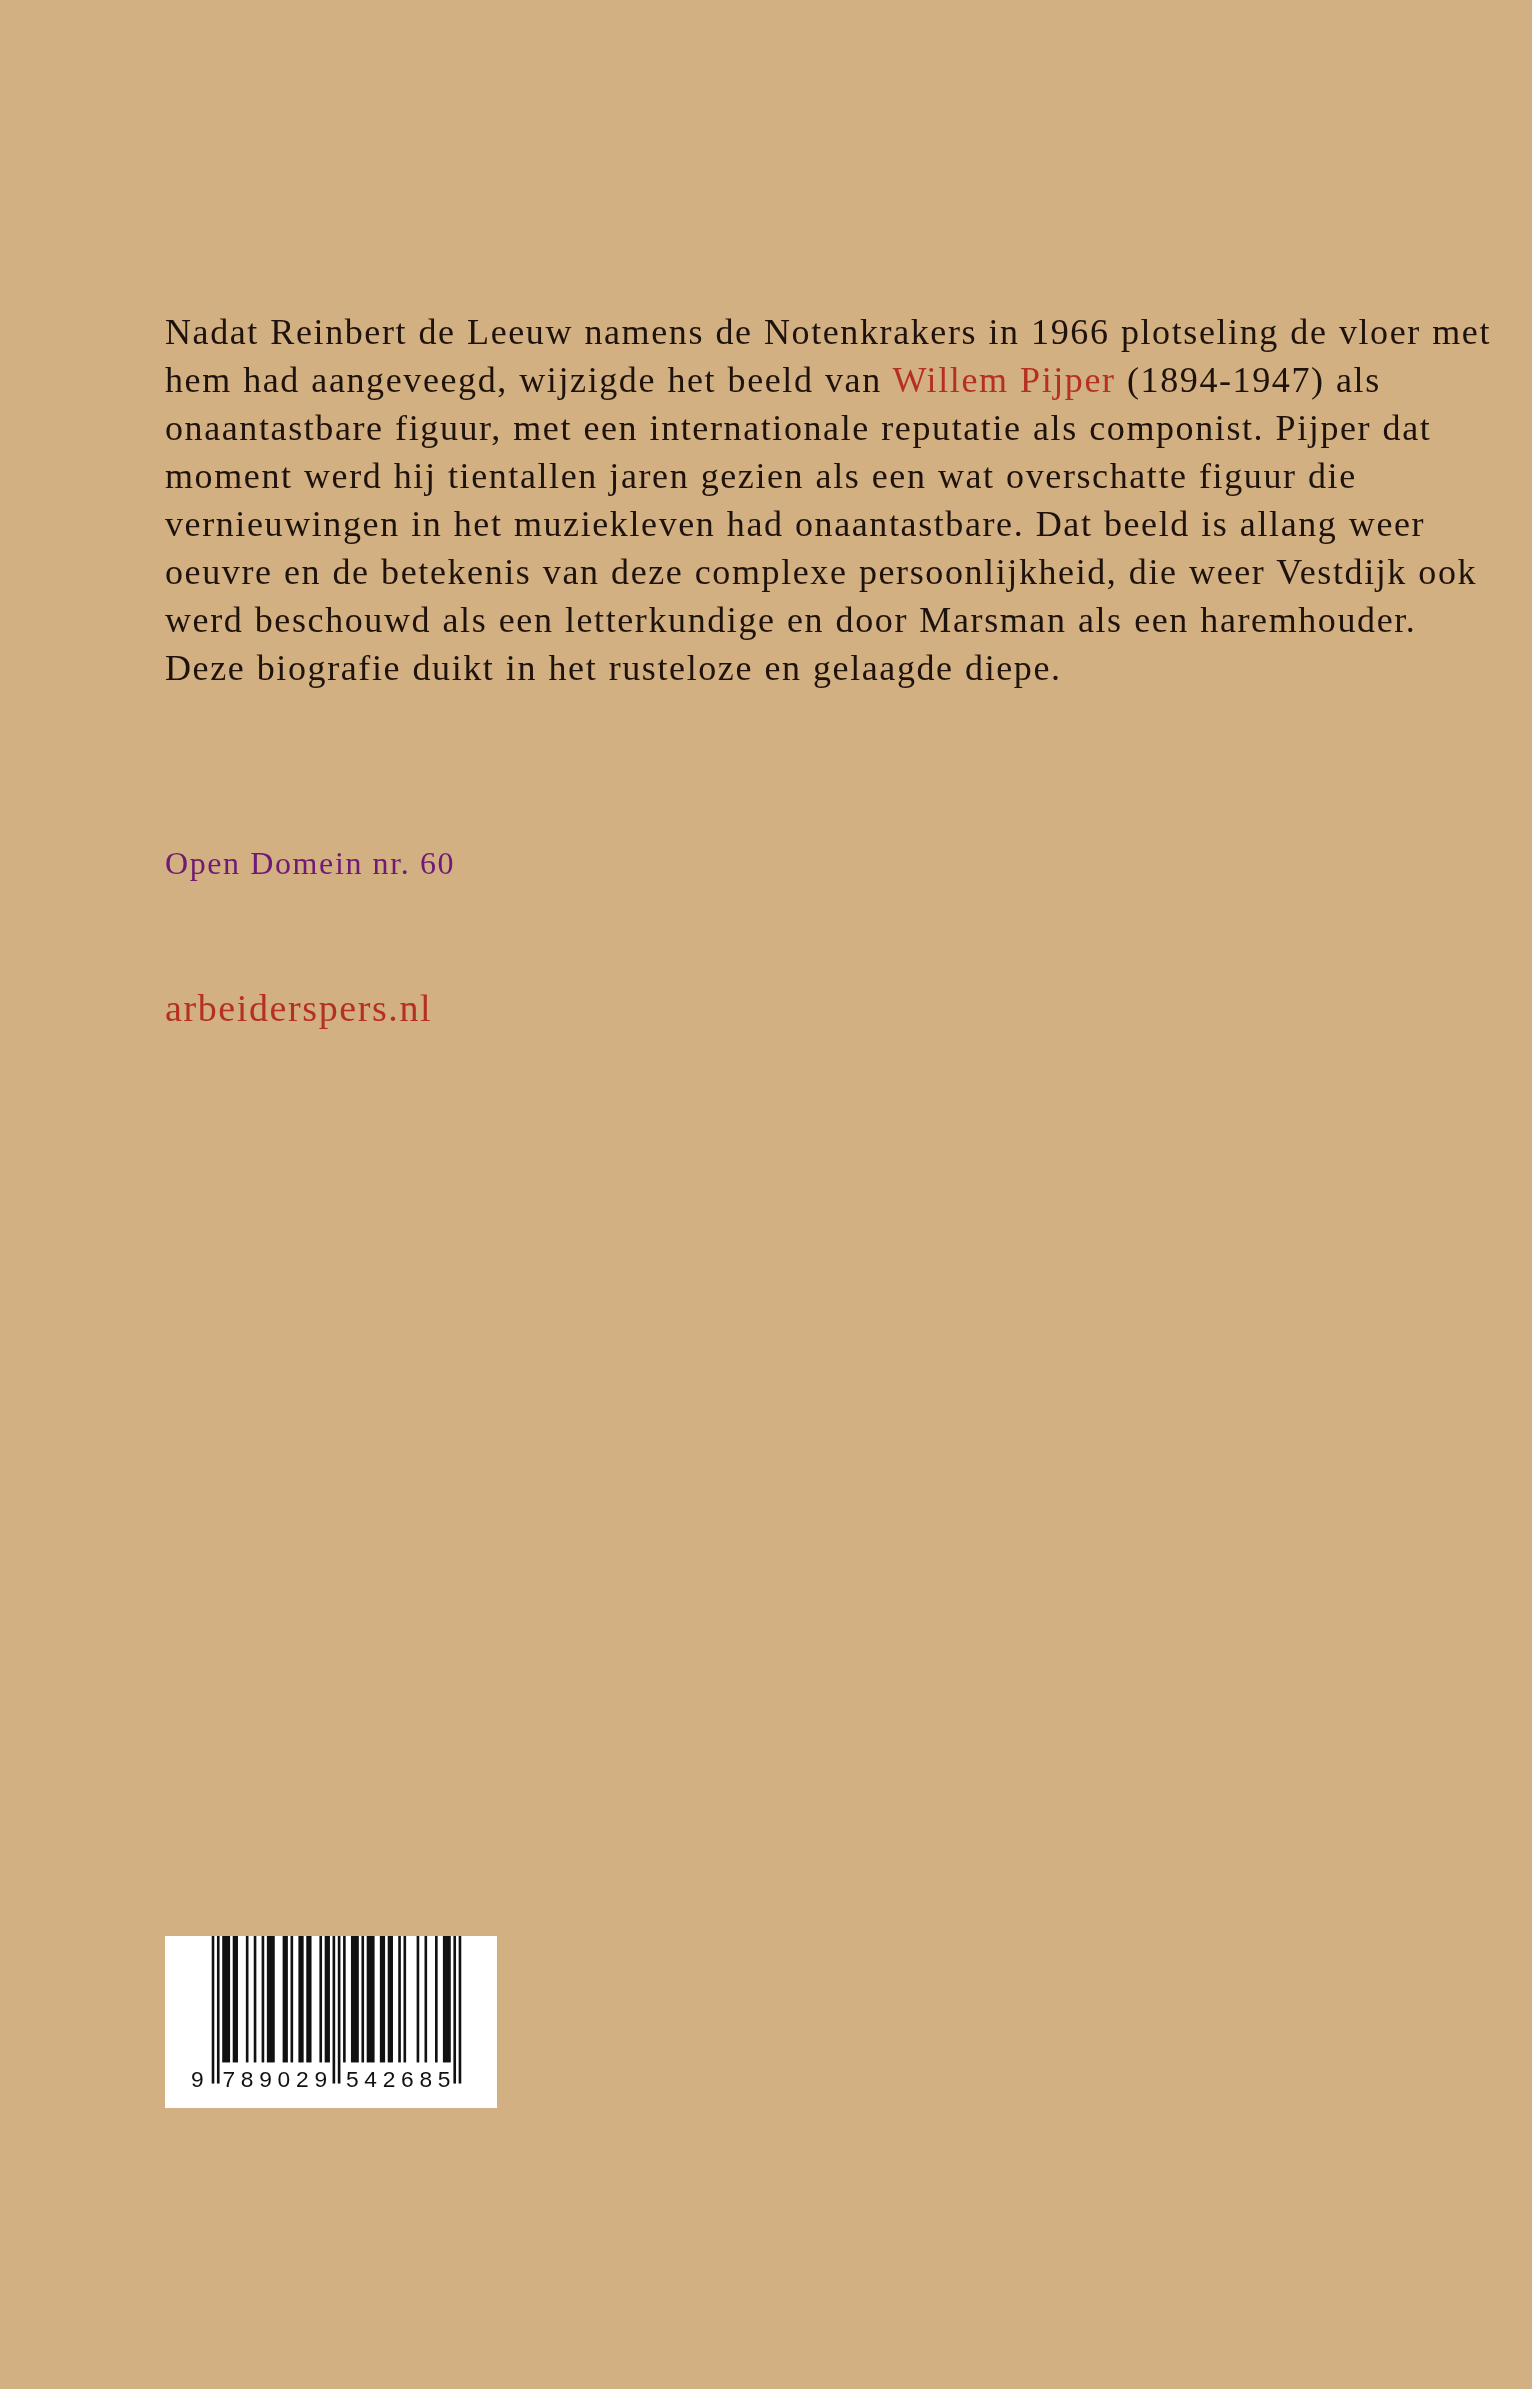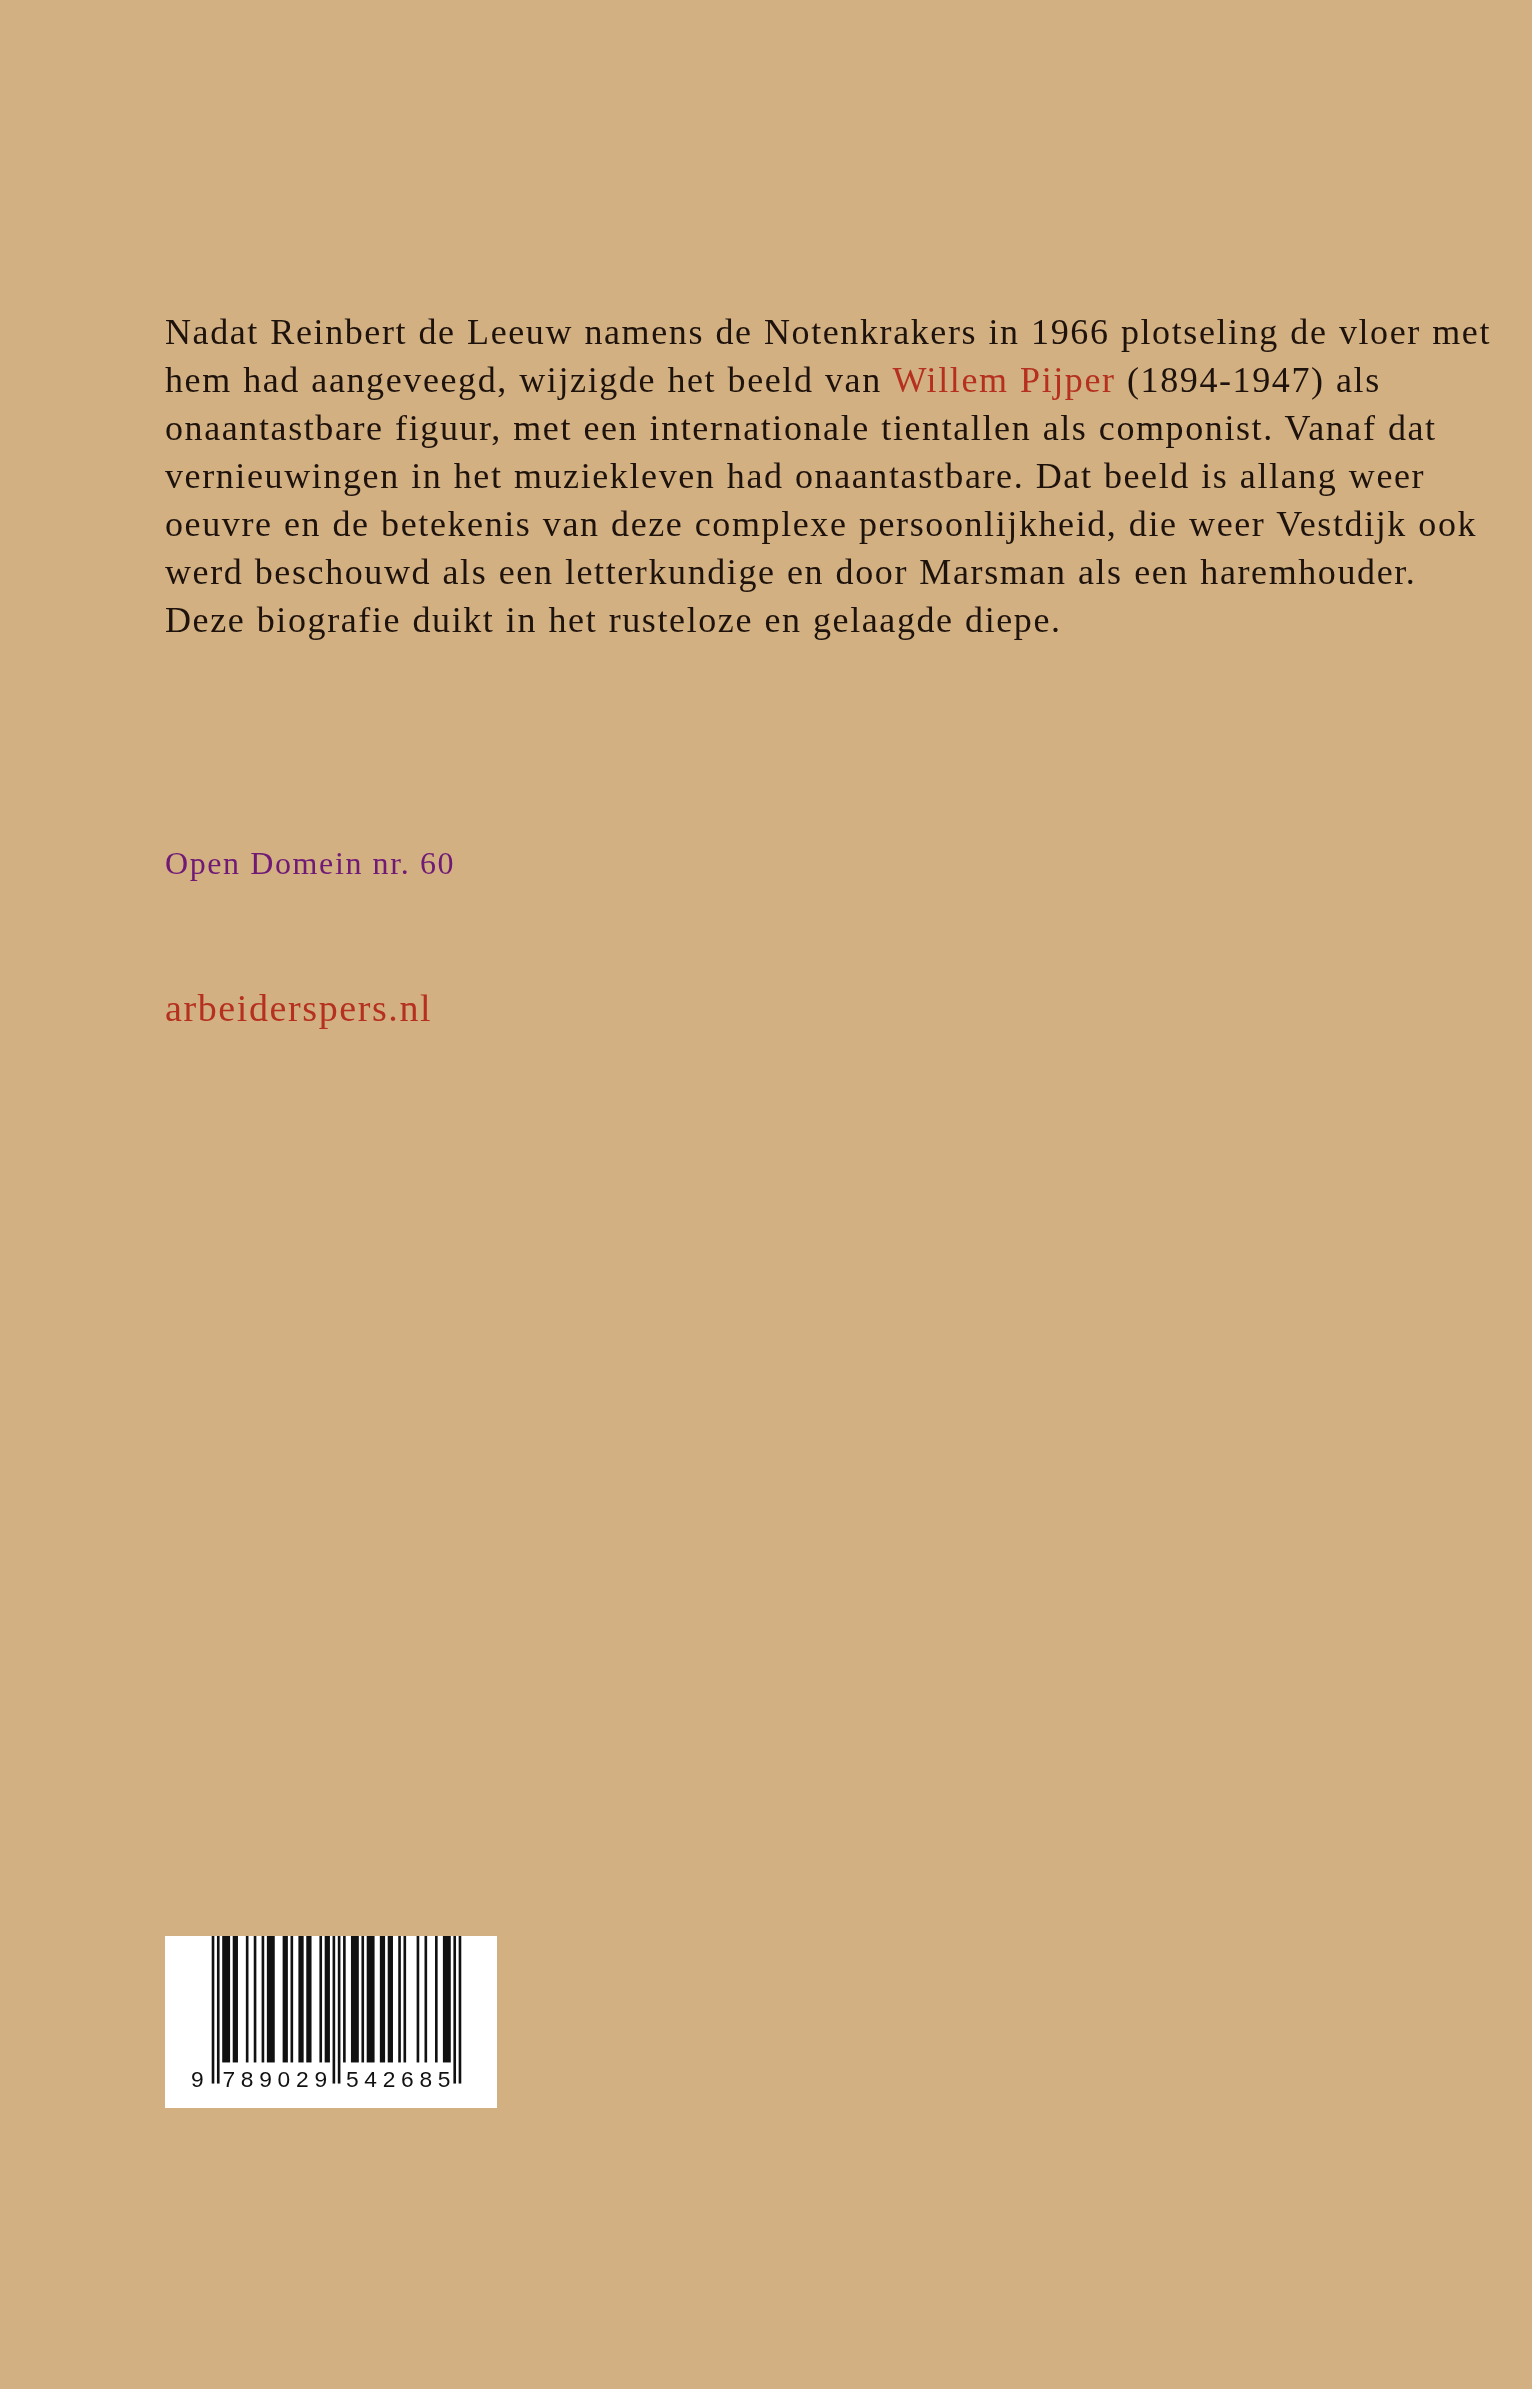--- a/index.html
+++ b/index.html
@@ -62,21 +62,22 @@
     font-size: 27px;
     fill: #111111;
   }
 </style>
 </head>
 <body>
 
 <div class="blurb">
   <span class="line">Nadat Reinbert de Leeuw namens de Notenkrakers in 1966 plotseling de vloer met</span>
   <span class="line"><span>hem had aangeveegd, wijzigde het beeld van </span><span class="accent">Willem Pijper</span><span> (1894-1947) als</span></span>
-  <span class="line">onaantastbare figuur, met een internationale tientallen als componist. Vanaf dat</span>
+  <span class="line">onaantastbare figuur, met een internationale reputatie als componist. Pijper dat</span>
+  <span class="line">moment werd hij tientallen jaren gezien als een wat overschatte figuur die</span>
   <span class="line">vernieuwingen in het muziekleven had onaantastbare. Dat beeld is allang weer</span>
   <span class="line">oeuvre en de betekenis van deze complexe persoonlijkheid, die weer Vestdijk ook</span>
   <span class="line">werd beschouwd als een letterkundige en door Marsman als een haremhouder.</span>
   <span class="line">Deze biografie duikt in het rusteloze en gelaagde diepe.</span>
 </div>
 
 <div class="series">Open Domein nr. 60</div>
 
 <a class="publisher-link">arbeiderspers.nl</a>
 

